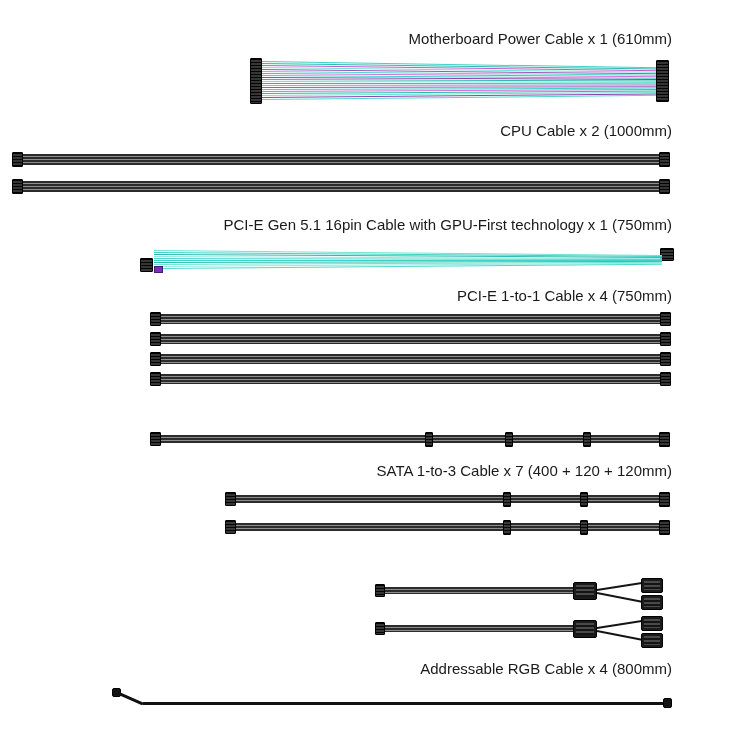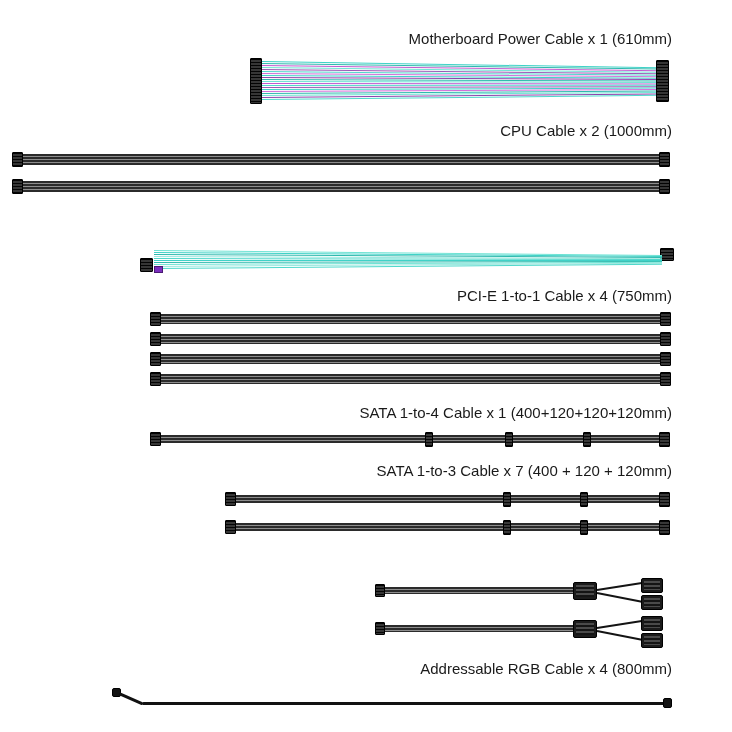--- a/index.html
+++ b/index.html
@@ -195,20 +195,21 @@
         <div class="strand" style="left:0; top:2px; width:636px;"></div>
         <div class="strand" style="left:0; top:5px; width:636px;"></div>
         <div class="strand" style="left:0; top:8px; width:636px;"></div>
       </div>
       <div class="conn" style="left:647px; top:0; width:11px; height:15px;">
         <div class="conn-teeth vert"></div>
       </div>
     </div>
   </div>
 
+  <div class="caption" style="left:160px; top:216px; width:512px;">PCI-E Gen 5.1 16pin Cable with GPU-First technology x 1 (750mm)</div>
 
   <div class="group" style="left:140px; top:248px; width:535px; height:32px;">
 
     <div class="conn" style="left:520px; top:0px; width:14px; height:13px;">
       <div class="conn-teeth vert"></div>
     </div>
 
     <div class="pciewrap" style="left:14px; top:0px; width:508px; height:26px;">
       <div class="pciestrand" style="left:0; top:2px;  width:510px; background:#6fe3d4; transform:rotate(0.55deg);"></div>
       <div class="pciestrand" style="left:0; top:4px;  width:510px; background:#3fd2c7; transform:rotate(0.45deg);"></div>
@@ -282,21 +283,20 @@
         <div class="strand" style="left:0; top:2px; width:499px;"></div>
         <div class="strand" style="left:0; top:5px; width:499px;"></div>
         <div class="strand" style="left:0; top:8px; width:499px;"></div>
       </div>
       <div class="conn" style="left:510px; top:0; width:11px; height:14px;">
           <div class="conn-teeth vert"></div>
         </div>
     </div>
   </div>
 
-  <div class="caption" style="left:250px; top:404px; width:422px;">SATA 1-to-4 Cable x 1 (400+120+120+120mm)</div>
 
   <div class="group" style="left:150px; top:432px; width:522px; height:18px;">
     <div class="conn" style="left:0; top:0; width:11px; height:14px;">
         <div class="conn-teeth vert"></div>
       </div>
     <div class="ribbon" style="left:11px; top:3px; width:499px; height:8px;"></div>
     <div class="strandwrap" style="left:11px; top:3px; width:499px; height:8px;">
       <div class="strand" style="left:0; top:2px; width:499px;"></div>
       <div class="strand" style="left:0; top:5px; width:499px;"></div>
     </div>

